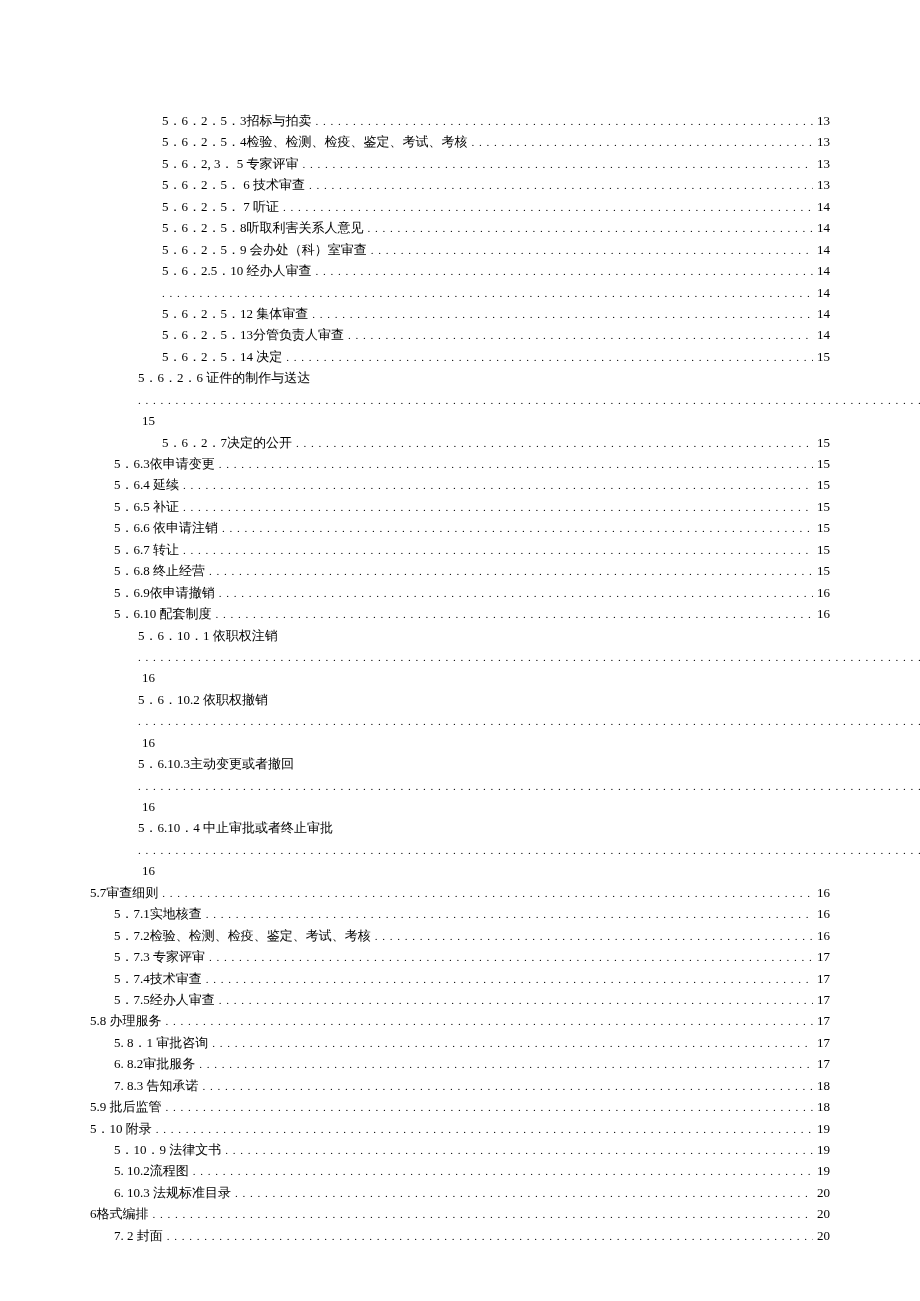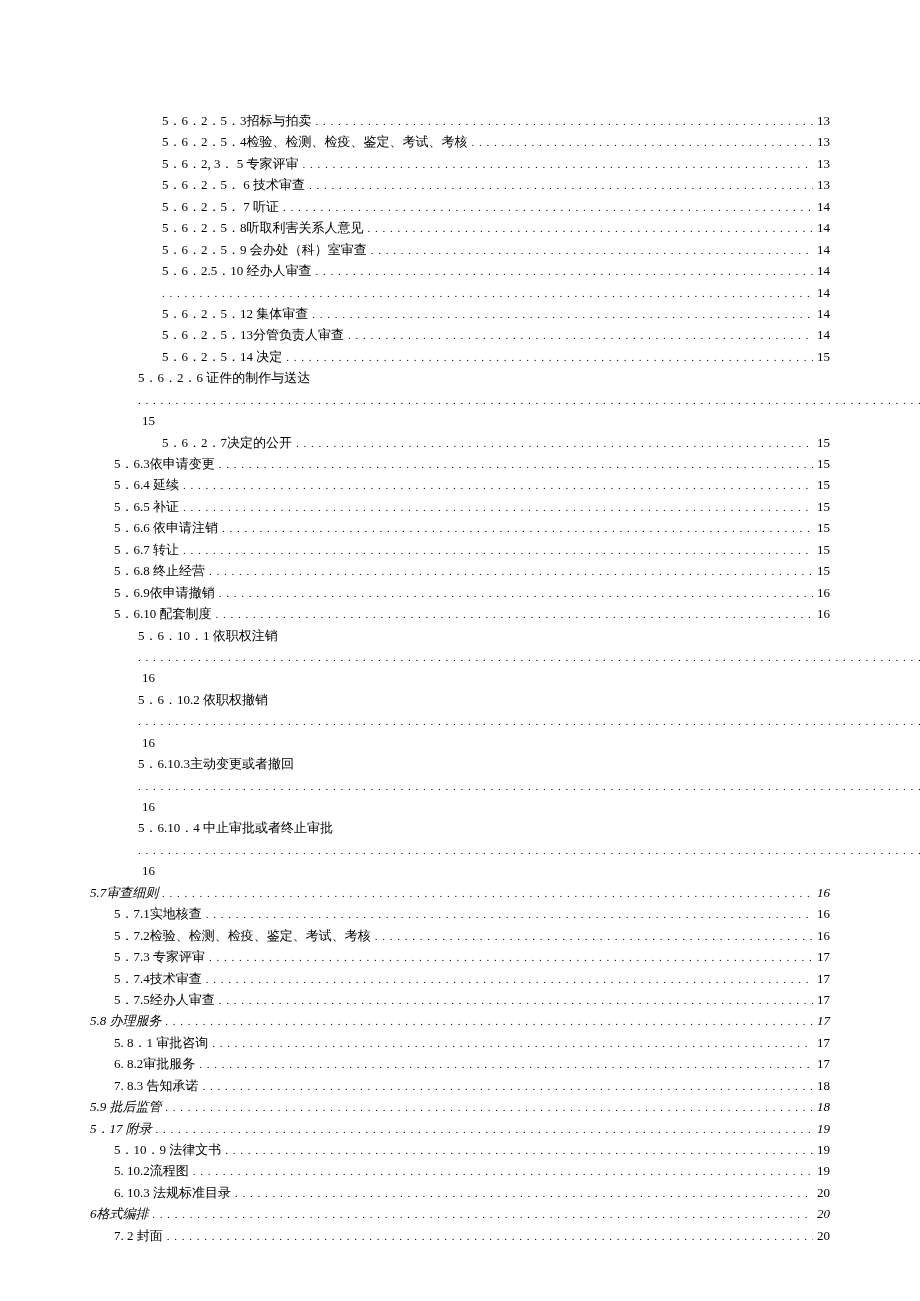--- a/index.html
+++ b/index.html
@@ -33,21 +33,21 @@
     content: ". . . . . . . . . . . . . . . . . . . . . . . . . . . . . . . . . . . . . . . . . . . . . . . . . . . . . . . . . . . . . . . . . . . . . . . . . . . . . . . . . . . . . . . . . . . . . . . . . . . . . . . . . . . . . . . . . . . . . . . . . . . . . . . . . . . . . . . . . . . . . . . . . . . . . . . . . . . . . . . . . . . . . . . . . . . . . . . . . . . . . . . . . . . . . . . . . . . . . . . . . . . . . . . . . . . . . . . . . . . . . . . . . . . . . . . . . . . . . . . . . . . . . . . . . . . . . . . . . . . . . . . . . . . . . . . . . . . . . . . . . . . . . . . . . . . . . . . . . . . . . . . . . . . . . . . . . . . . . . . . . . . . . . . . . . . . . . . . . . . . . . . . . . . . . . . . . . . . . . . . . . . . . . . . . . . . . . . . . . . . . . . . . . . . . . . . . . . . . . . . . . . . . . . . . . . . . . . . . . . . . . . . . . . . . . . . . . . . . . . . . . . . . . . . . . . . . . . . . . . . . . . . . . .";
     font-size: 11px;
     display: inline-block;
     vertical-align: baseline;
   }
   .toc-page {
     flex: 0 0 auto;
     padding-left: 4px;
     text-align: left;
   }
-  .lv0 { padding-left: 0px; font-style: italic; }
+  .lv0 { padding-left: 0px; }
   .lv1 { padding-left: 24px; }
   .lv2 { padding-left: 48px; flex-direction: column; }
   .lv3 { padding-left: 72px; }
 </style>
 </head>
 <body>
 
 <div class="toc" id="toc-container">
     <div class="toc-row lv3">
       <span class="toc-label">5．6．2．5．3招标与拍卖</span>
@@ -227,21 +227,21 @@
       <span class="toc-label">7.    8.3 告知承诺</span>
       <span class="toc-dots"></span>
       <span class="toc-page">18</span>
     </div>
     <div class="toc-row lv0">
       <span class="toc-label">5.9     批后监管</span>
       <span class="toc-dots"></span>
       <span class="toc-page">18</span>
     </div>
     <div class="toc-row lv0">
-      <span class="toc-label">5．17 附录</span>
+      <span class="toc-label">5．10 附录</span>
       <span class="toc-dots"></span>
       <span class="toc-page">19</span>
     </div>
     <div class="toc-row lv1">
       <span class="toc-label">5．10．9 法律文书</span>
       <span class="toc-dots"></span>
       <span class="toc-page">19</span>
     </div>
     <div class="toc-row lv1">
       <span class="toc-label">5.    10.2流程图</span>

